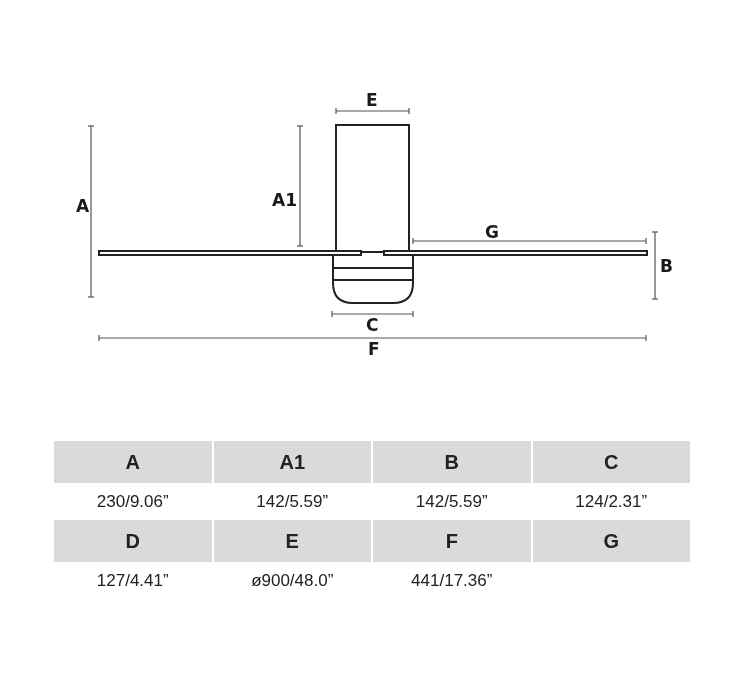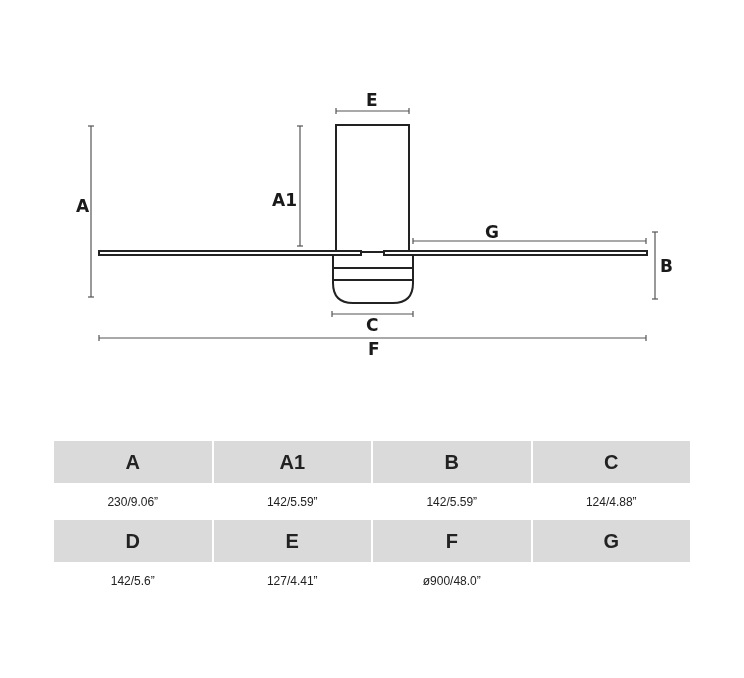--- a/index.html
+++ b/index.html
@@ -5,21 +5,21 @@
   html, body { margin: 0; padding: 0; background: #ffffff; }
   body { width: 744px; height: 678px; position: relative; overflow: hidden;
          font-family: "DejaVu Sans", sans-serif; }
   #diagram { position: absolute; left: 0; top: 0; width: 744px; height: 400px; }
   .dlabel { font-family: "DejaVu Sans", sans-serif; font-weight: bold; font-size: 17px; fill: #1a1a1a; }
   #spec-table { position: absolute; left: 54px; top: 441px; width: 636px;
                 display: grid; grid-template-columns: repeat(4, 1fr); column-gap: 2px; }
   .hcell { background: #dadada; height: 42px; display: flex; align-items: center; justify-content: center;
            font-family: "Liberation Sans", sans-serif; font-weight: bold; font-size: 20px; color: #222; }
   .vcell { height: 37px; display: flex; align-items: center; justify-content: center;
-           font-family: "Liberation Sans", sans-serif; font-size: 12px; color: #222; }
+           font-family: "Liberation Sans", sans-serif; font-size: 17px; color: #222; }
 </style>
 </head>
 <body>
 
 <svg id="diagram" viewBox="0 0 744 400" xmlns="http://www.w3.org/2000/svg">
   <g fill="none" stroke="#222" stroke-width="2">
 
     <rect x="336" y="125" width="73" height="127" fill="#fff"></rect>
 
     <rect x="99" y="251" width="262" height="4" fill="#fff"></rect>
@@ -71,21 +71,21 @@
 </svg>
 
 <div id="spec-table">
   <div class="hcell">A</div>
   <div class="hcell">A1</div>
   <div class="hcell">B</div>
   <div class="hcell">C</div>
   <div class="vcell">230/9.06”</div>
   <div class="vcell">142/5.59”</div>
   <div class="vcell">142/5.59”</div>
-  <div class="vcell">124/4.88”</div>
+  <div class="vcell">124/2.31”</div>
   <div class="hcell">D</div>
   <div class="hcell">E</div>
   <div class="hcell">F</div>
   <div class="hcell">G</div>
-  <div class="vcell">142/5.6”</div>
   <div class="vcell">127/4.41”</div>
   <div class="vcell">ø900/48.0”</div>
+  <div class="vcell">441/17.36”</div>
 </div>
 
 </body></html>

